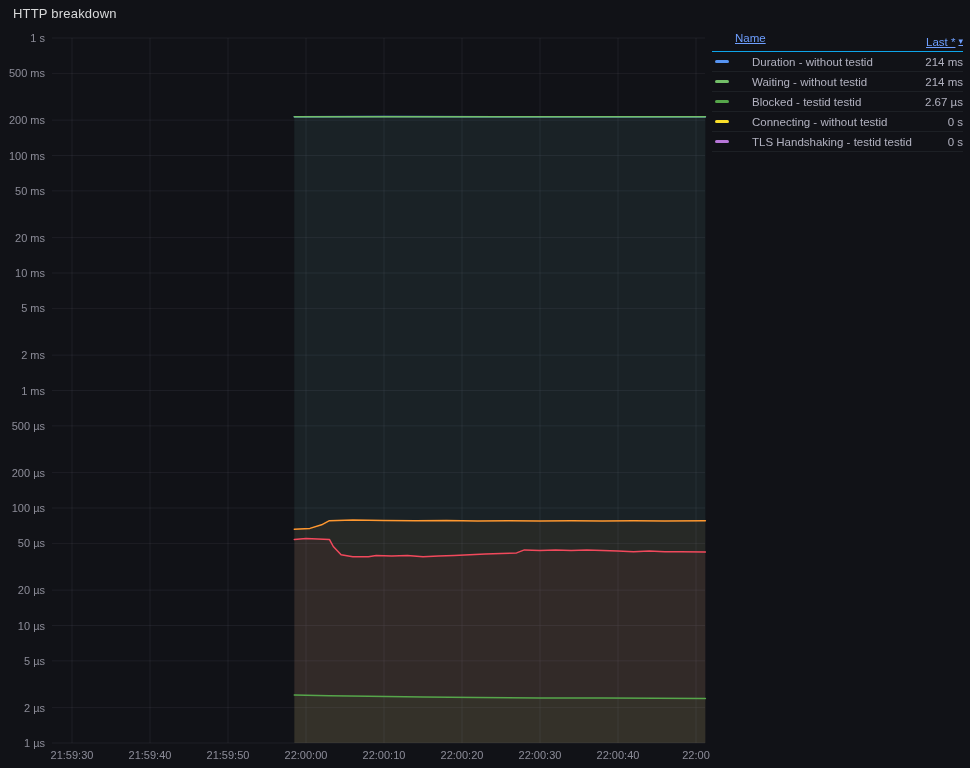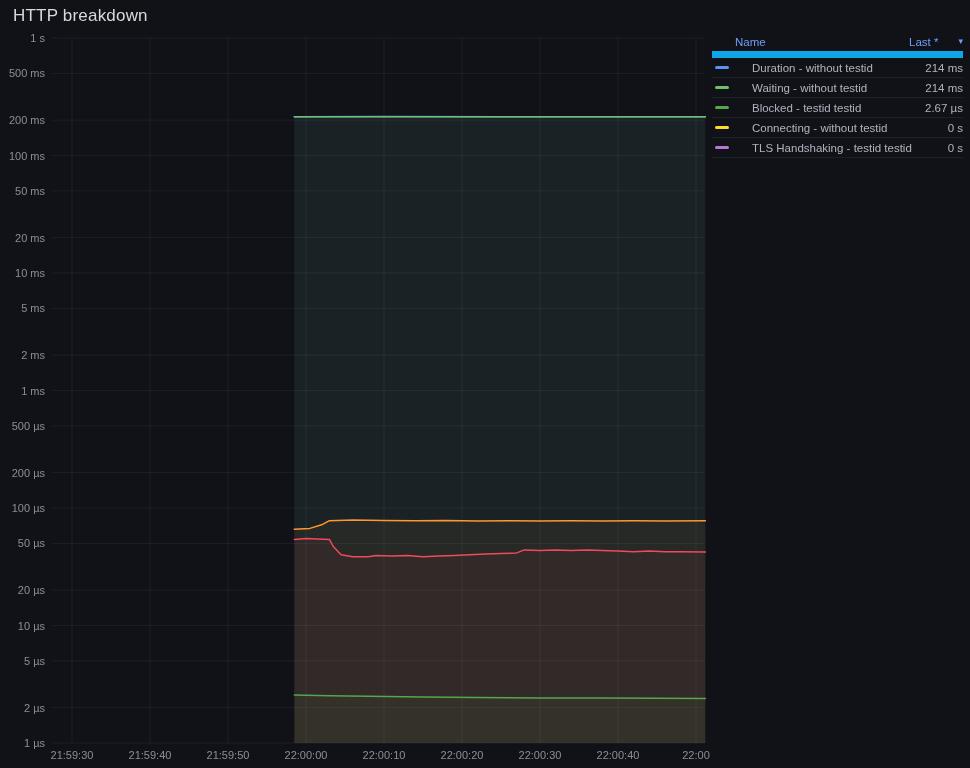--- a/index.html
+++ b/index.html
@@ -12,21 +12,21 @@
     width: 970px;
     height: 768px;
     background: #111217;
     font-family: "Liberation Sans", sans-serif;
     overflow: hidden;
   }
   #panel-title {
     position: absolute;
     left: 13px;
     top: 6px;
-    font-size: 17px;
+    font-size: 13px;
     font-weight: 500;
     color: #d8d9da;
     letter-spacing: .2px;
     cursor: pointer;
     z-index: 2;
   }
   #chart-svg {
     position: absolute;
     left: 0;
     top: 0;
@@ -36,34 +36,34 @@
     left: 712px;
     top: 32px;
     width: 251px;
     font-size: 11.5px;
     color: #ccccdc;
     z-index: 2;
   }
   .legend-header {
     display: flex;
     justify-content: space-between;
-    align-items: center;
     height: 19px;
-    border-bottom: 7px solid #0ea5e9;
+    border-bottom: 1px solid #0ea5e9;
     color: #6e9fff;
+    text-decoration: underline;
   }
   .legend-header .hname {
     margin-left: 23px;
     cursor: pointer;
   }
   .legend-header .hsort {
     cursor: pointer;
     display: flex;
     align-items: center;
-    gap: 20px;
+    gap: 3px;
   }
   .legend-header .hsort .caret {
     font-size: 9px;
     line-height: 1;
     color: #6e9fff;
   }
   .legend-row {
     display: flex;
     align-items: center;
     height: 19px;

